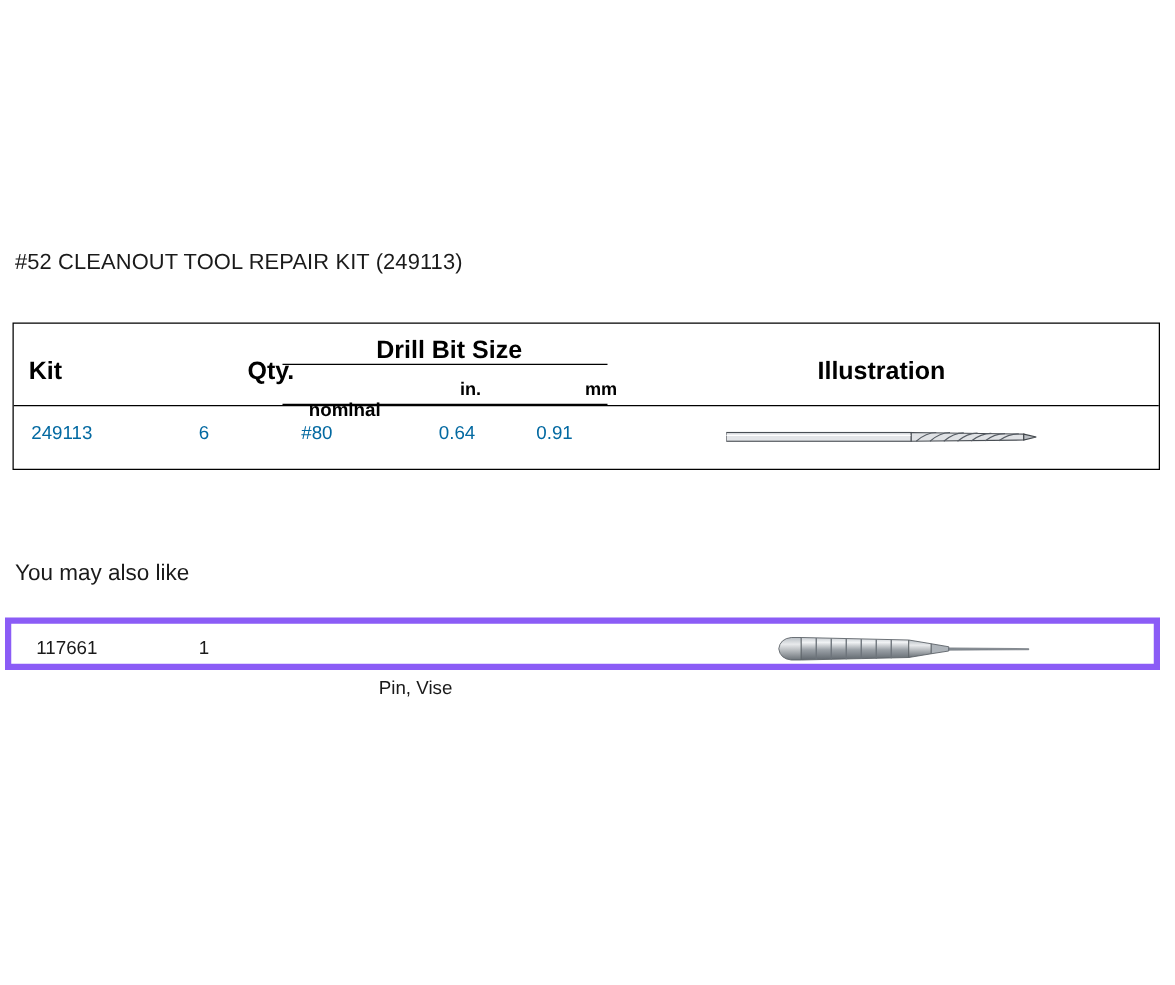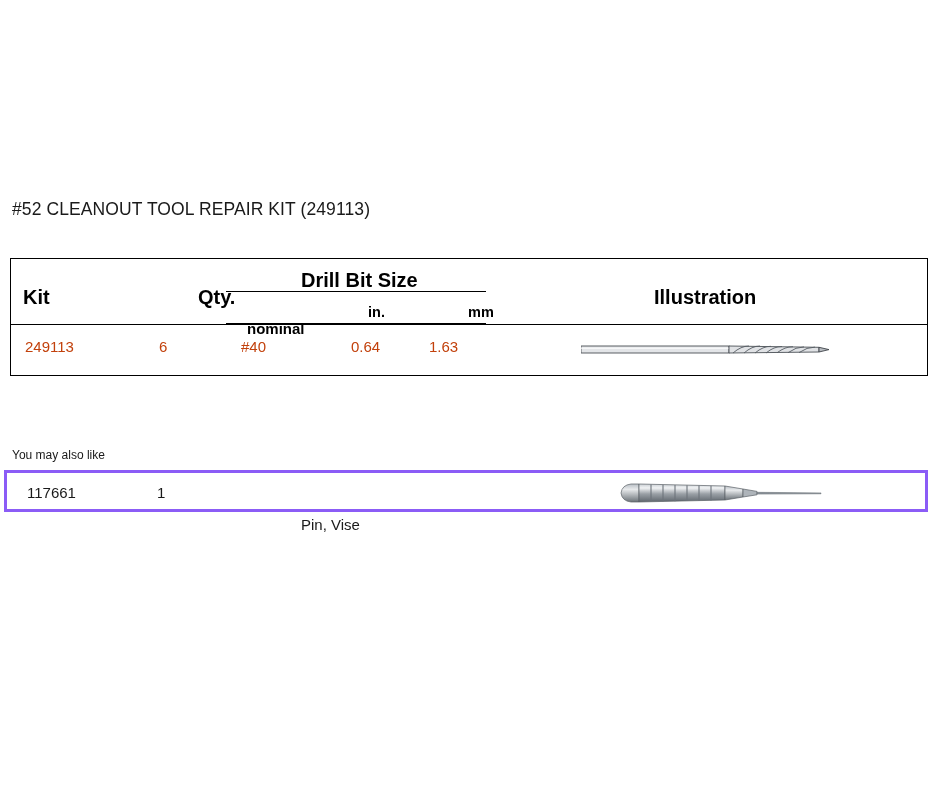--- a/index.html
+++ b/index.html
@@ -100,21 +100,21 @@
     position: absolute;
     left: 0;
     top: 66px;
     width: 100%;
     height: 51px;
   }
 
   .td {
     position: absolute;
     font-size: 15px;
-    color: #c2410c;
+    color: #0369a1;
     white-space: nowrap;
   }
   .td-kit { left: 14px;  top: 13px; }
   .td-qty { left: 148px; top: 13px; }
   .td-nom { left: 230px; top: 13px; }
   .td-in  { left: 340px; top: 13px; }
   .td-mm  { left: 418px; top: 13px; }
 
   .illus-drill {
     position: absolute;
@@ -122,32 +122,32 @@
     top: 16px;
     width: 250px;
     height: 18px;
   }
 
   
   .also-like-label {
     position: absolute;
     left: 12px;
     top: 448px;
-    font-size: 12px;
+    font-size: 18px;
     color: #1a1a1a;
     white-space: nowrap;
   }
 
   .also-table {
     position: absolute;
     left: 4px;
-    top: 470px;
+    top: 494px;
     width: 924px;
     height: 42px;
-    border: 3px solid #8b5cf6;
+    border: 5px solid #8b5cf6;
     box-sizing: border-box;
   }
 
   .al-cell {
     position: absolute;
     font-size: 15px;
     color: #1a1a1a;
     white-space: nowrap;
   }
   .al-code { left: 20px;  top: 11px; }
@@ -181,23 +181,23 @@
       <div class="th th-mm">mm</div>
       <div class="sub-rule"></div>
       <div class="th th-ill">Illustration</div>
     </div>
 
     <div class="head-rule"></div>
 
     <div class="spec-row">
       <div class="td td-kit">249113</div>
       <div class="td td-qty">6</div>
-      <div class="td td-nom">#40</div>
+      <div class="td td-nom">#80</div>
       <div class="td td-in">0.64</div>
-      <div class="td td-mm">1.63</div>
+      <div class="td td-mm">0.91</div>
 
       <svg class="illus-drill" viewBox="0 0 250 18">
 
         <rect x="0" y="5" width="148" height="7" fill="#e3e5e8" stroke="#4a4f55" stroke-width="0.9"></rect>
         <line x1="0" y1="7.2" x2="148" y2="7.2" stroke="#ffffff" stroke-width="1"></line>
 
         <path d="M148 5 L238 6.3 L238 11 L148 12 Z" fill="#e0e2e5" stroke="#4a4f55" stroke-width="0.9"></path>
 
         <path d="M152 12 Q160 5 168 5" fill="none" stroke="#565c63" stroke-width="0.9"></path>
         <path d="M163 12 Q171 5 179 5" fill="none" stroke="#565c63" stroke-width="0.9"></path>

